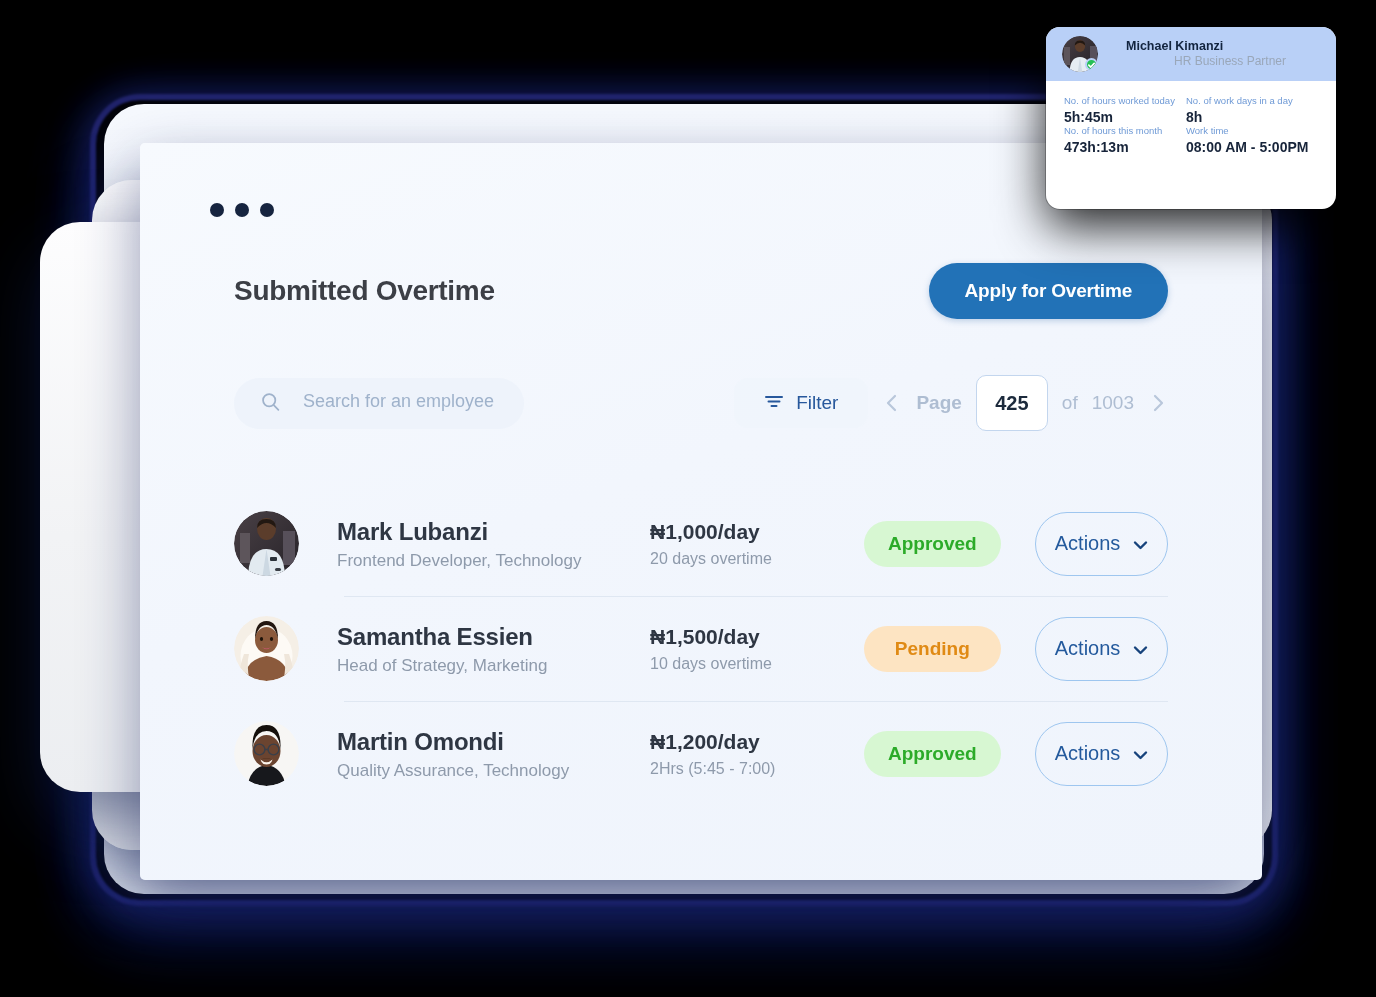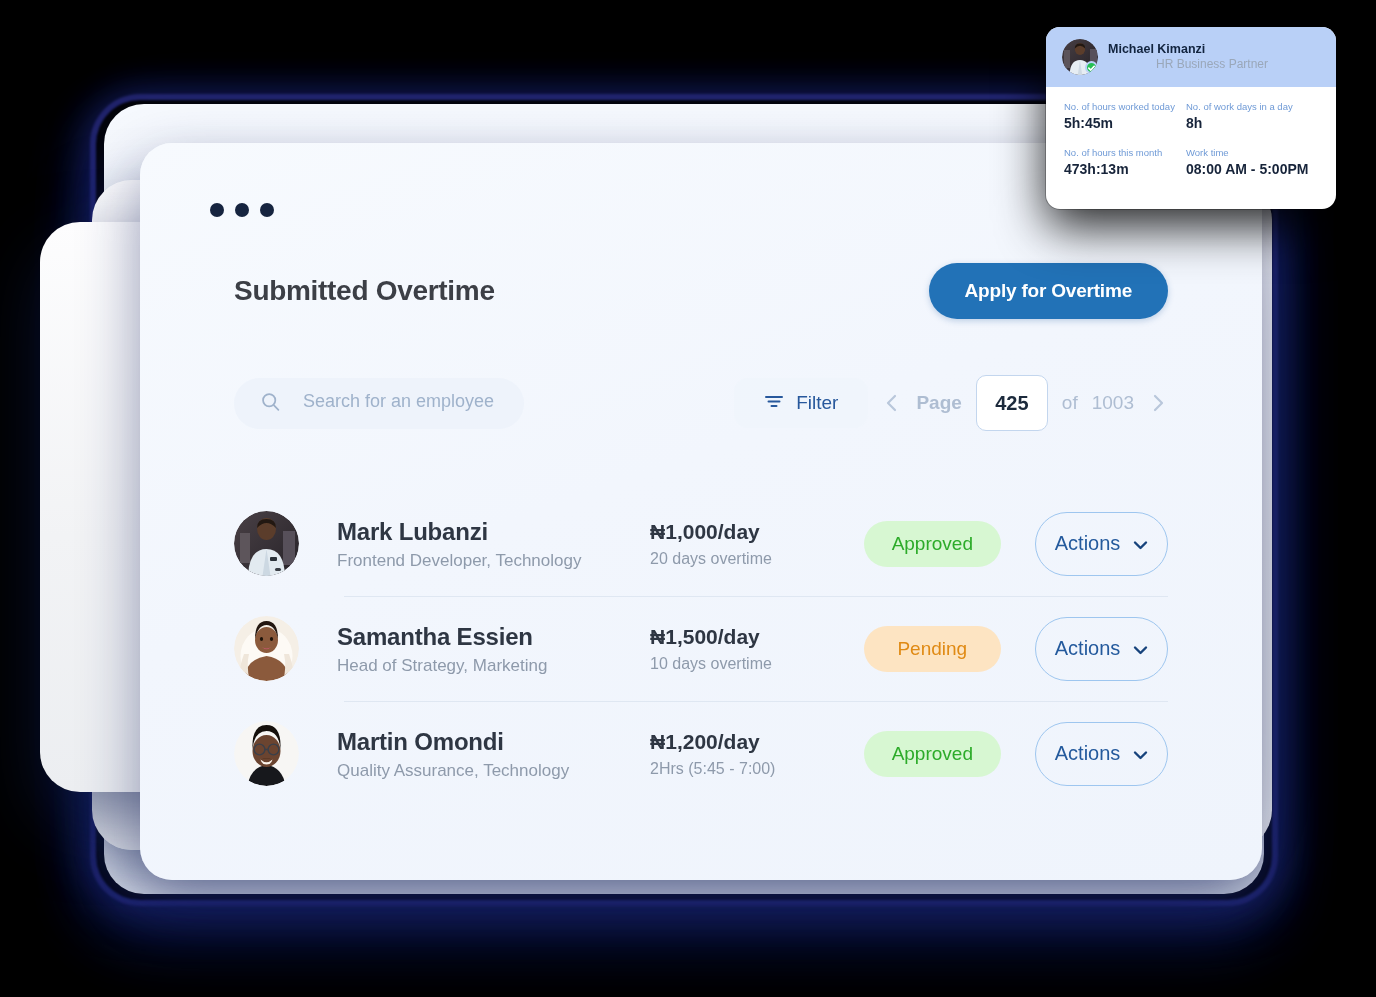--- a/index.html
+++ b/index.html
@@ -50,21 +50,21 @@
       0 0 34px 10px rgba(30,40,140,0.55),
       0 26px 60px 16px rgba(10,20,60,0.8);
     filter: blur(1px);
   }
 
   
   #main-card {
     position: absolute;
     left: 140px;  top: 143px;
     width: 1122px; height: 737px;
-    border-radius: 32px;
+    border-radius: 5px;
     background: linear-gradient(160deg, #f7fafe 0%, #f2f6fd 45%, #eff4fc 100%);
     box-shadow: 0 24px 60px rgba(20,30,90,0.45);
     overflow: hidden;
   }
 
   .window-dots {
     position: absolute;
     left: 70px; top: 60px;
     display: flex; gap: 11px;
   }
@@ -189,21 +189,21 @@
     font-size: 21px; font-weight: 700; color: #2e3643;
     line-height: 1.25;
   }
   .pay .detail { font-size: 16px; color: #8e9aab; margin-top: 5px; }
 
   .status {
     width: 145px;
     text-align: center;
     border-radius: 999px;
     padding: 12px 0;
-    font-size: 19px; font-weight: 400;
+    font-size: 19px; font-weight: 700;
     margin-right: 34px;
   }
   .status.approved { background: #d7f7d2; color: #2cab29; }
   .status.pending  { background: #fde4c2; color: #e08a14; }
 
   .actions-btn {
     display: flex; align-items: center; justify-content: center; gap: 13px;
     width: 140px; height: 64px;
     border: 1px solid #9ec6ef;
     border-radius: 999px;
@@ -219,24 +219,24 @@
     position: absolute;
     left: 1046px; top: 27px;
     width: 290px; height: 182px;
     border-radius: 14px;
     background: #ffffff;
     overflow: hidden;
     box-shadow: 0 18px 48px rgba(0,0,0,0.85), 0 0 0 1px rgba(0,0,0,0.25);
   }
   .profile-head {
     background: #b9d0f7;
-    height: 60px;
+    height: 54px;
     display: flex; align-items: center;
     padding: 0 16px;
-    gap: 10px;
+    gap: 28px;
   }
   .profile-avatar {
     position: relative;
     width: 36px; height: 36px; border-radius: 50%;
     overflow: hidden; flex: 0 0 auto;
   }
   .profile-avatar svg { display:block; width:36px; height:36px; }
   .online-dot {
     position: absolute; right: 0px; bottom: 1px;
     width: 13px; height: 13px; border-radius: 50%;
@@ -247,21 +247,20 @@
   .profile-name {
     font-size: 12.5px; font-weight: 700; color: #12243f;
     line-height: 1.3;
   }
   .profile-role { font-size: 12px; color: #9aa7b9; line-height: 1.3; margin-left: 48px; }
 
   .profile-body {
     padding: 14px 18px 16px 18px;
     display: grid;
     grid-template-columns: 122px 1fr;
-    row-gap: 16px;
   }
   .stat-label { font-size: 9.5px; color: #6f9ad6; margin-bottom: 3px; white-space: nowrap; }
   .stat-value { font-size: 14px; font-weight: 700; color: #17243a; }
 </style>
 </head>
 <body>
 
 <div id="stage">
 
   <div class="halo"></div>

